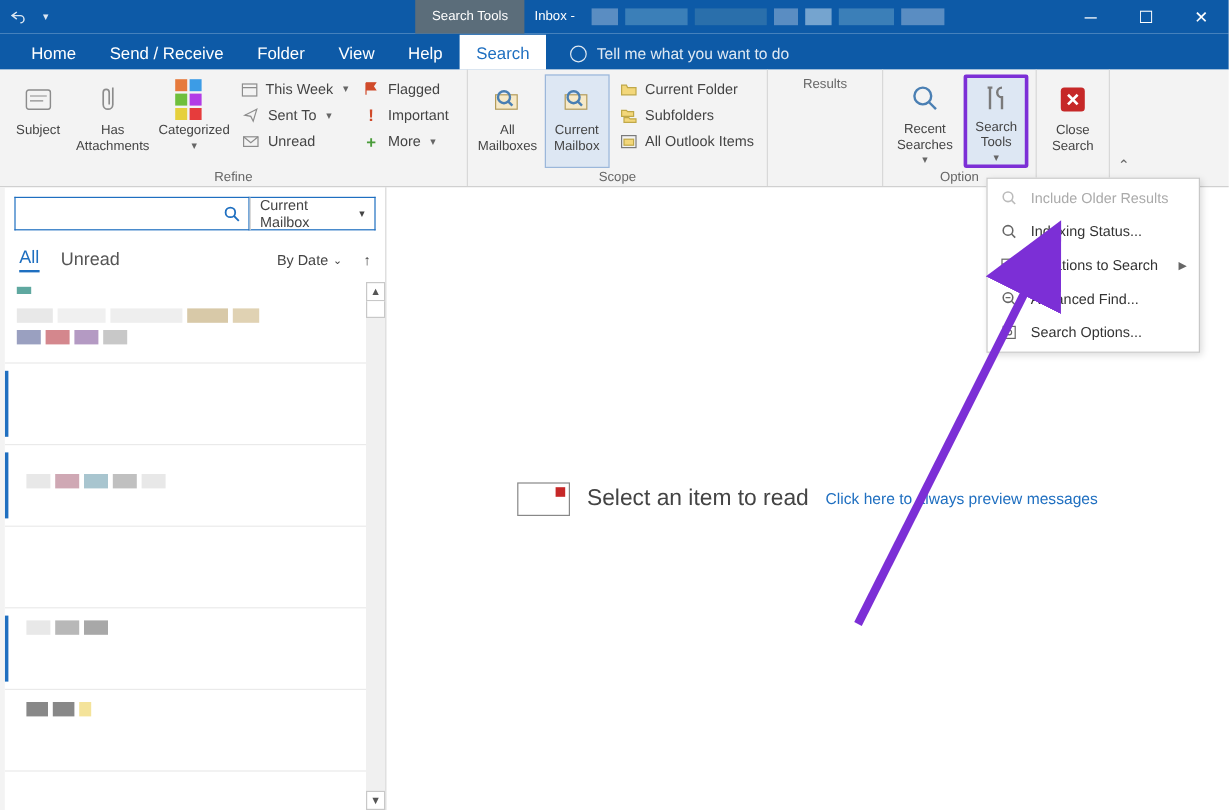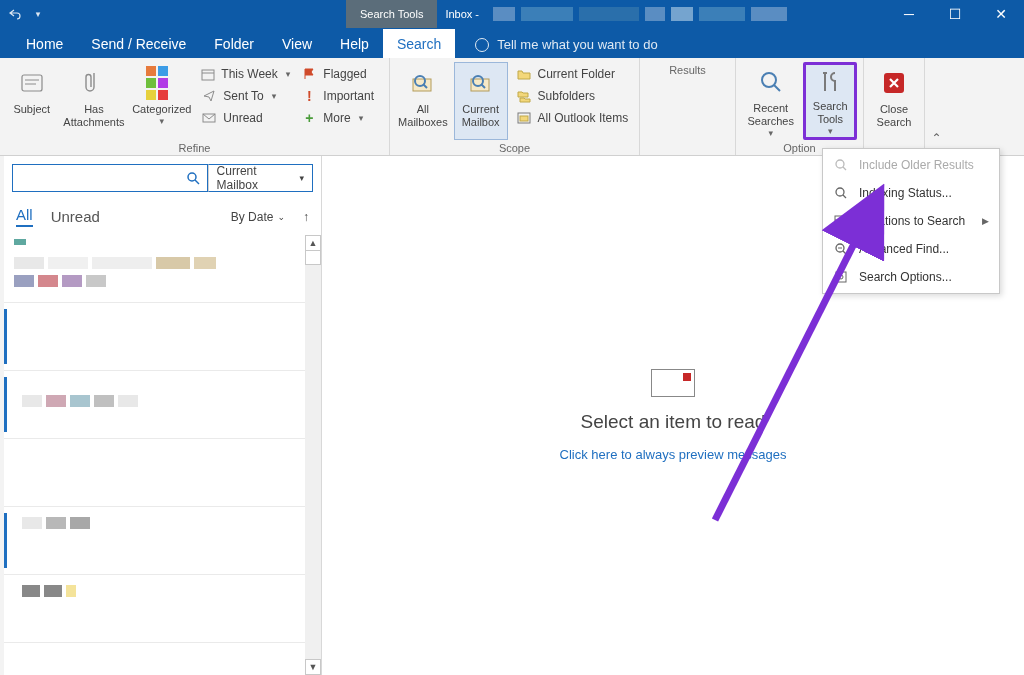--- a/index.html
+++ b/index.html
@@ -57,21 +57,21 @@
 .listbody { flex: 1; position: relative; overflow: hidden; }
 .message-row { height: 68px; border-bottom: 1px solid #eaeaea; padding: 6px 10px; position: relative; }
 .message-row .bar { position: absolute; left: 0; top: 6px; bottom: 6px; width: 3px; background: #1f6fc0; }
 .pixelated { display: flex; gap: 4px; flex-wrap: wrap; }
 .pixelated span { height: 12px; }
 .group-header { font-size: 13px; font-weight: 600; color: #333; padding: 6px 12px 0; margin-top: 48px; }
 .scroll { position: absolute; right: 0; top: 0; bottom: 0; width: 16px; background: #f0f0f0; display: flex; flex-direction: column; align-items: center; }
 .scroll .arrow { height: 16px; width: 16px; display: flex; align-items: center; justify-content: center; font-size: 9px; color: #555; border: 1px solid #c8c8c8; background: #fff; cursor: pointer; }
 .scroll .track { flex: 1; }
 
-.preview { flex: 1; display: flex; flex-direction: column; align-items: center; justify-content: center; gap: 14px; color: #555; position: relative; }
+.preview { flex: 1; display: flex; flex-direction: row; align-items: center; justify-content: center; gap: 14px; color: #555; position: relative; }
 .preview .envelope { width: 44px; height: 28px; border: 1px solid #888; position: relative; }
 .preview .envelope::after { content: ""; position: absolute; right: 3px; top: 3px; width: 8px; height: 8px; background: #c62828; }
 .preview .title { font-size: 19px; color: #444; }
 .preview .link { font-size: 13px; color: #1f6fc0; cursor: pointer; }
 
 
 .dropdown { position: absolute; top: 148px; left: 822px; width: 178px; background: #fff; border: 1px solid #c8c8c8; box-shadow: 2px 2px 6px rgba(0,0,0,.15); padding: 2px 0; z-index: 50; }
 .dropdown .item { display: flex; align-items: center; gap: 10px; padding: 6px 10px; font-size: 12px; color: #333; cursor: pointer; }
 .dropdown .item.disabled { color: #aaa; cursor: default; }
 .dropdown .item .ic { width: 16px; height: 16px; display: flex; align-items: center; justify-content: center; color: #666; }

